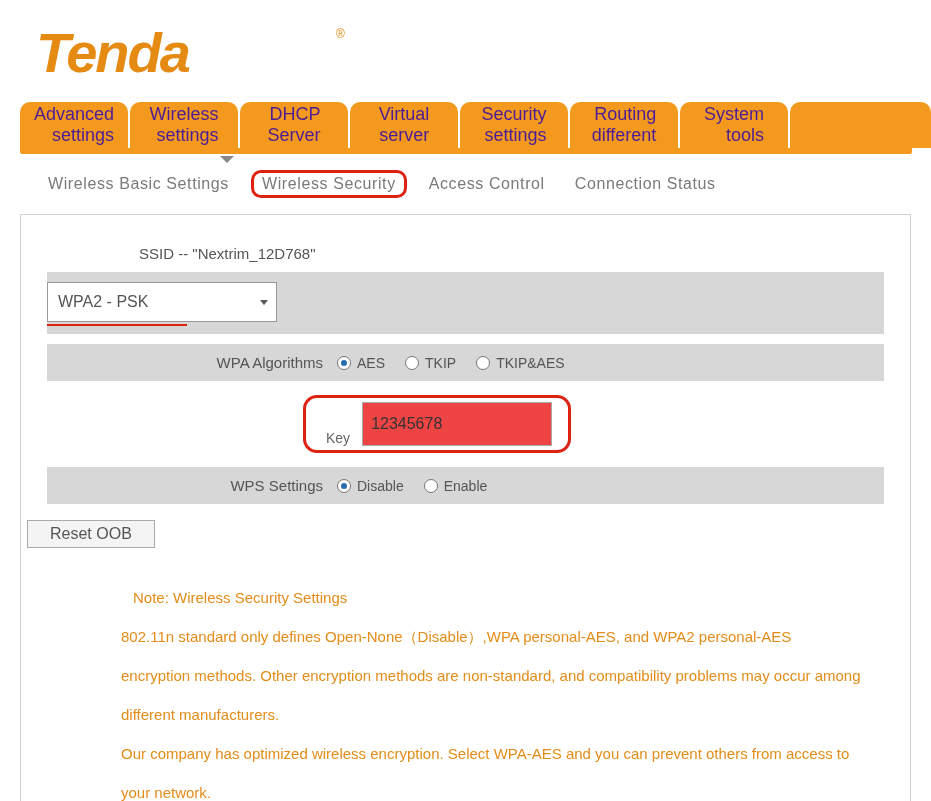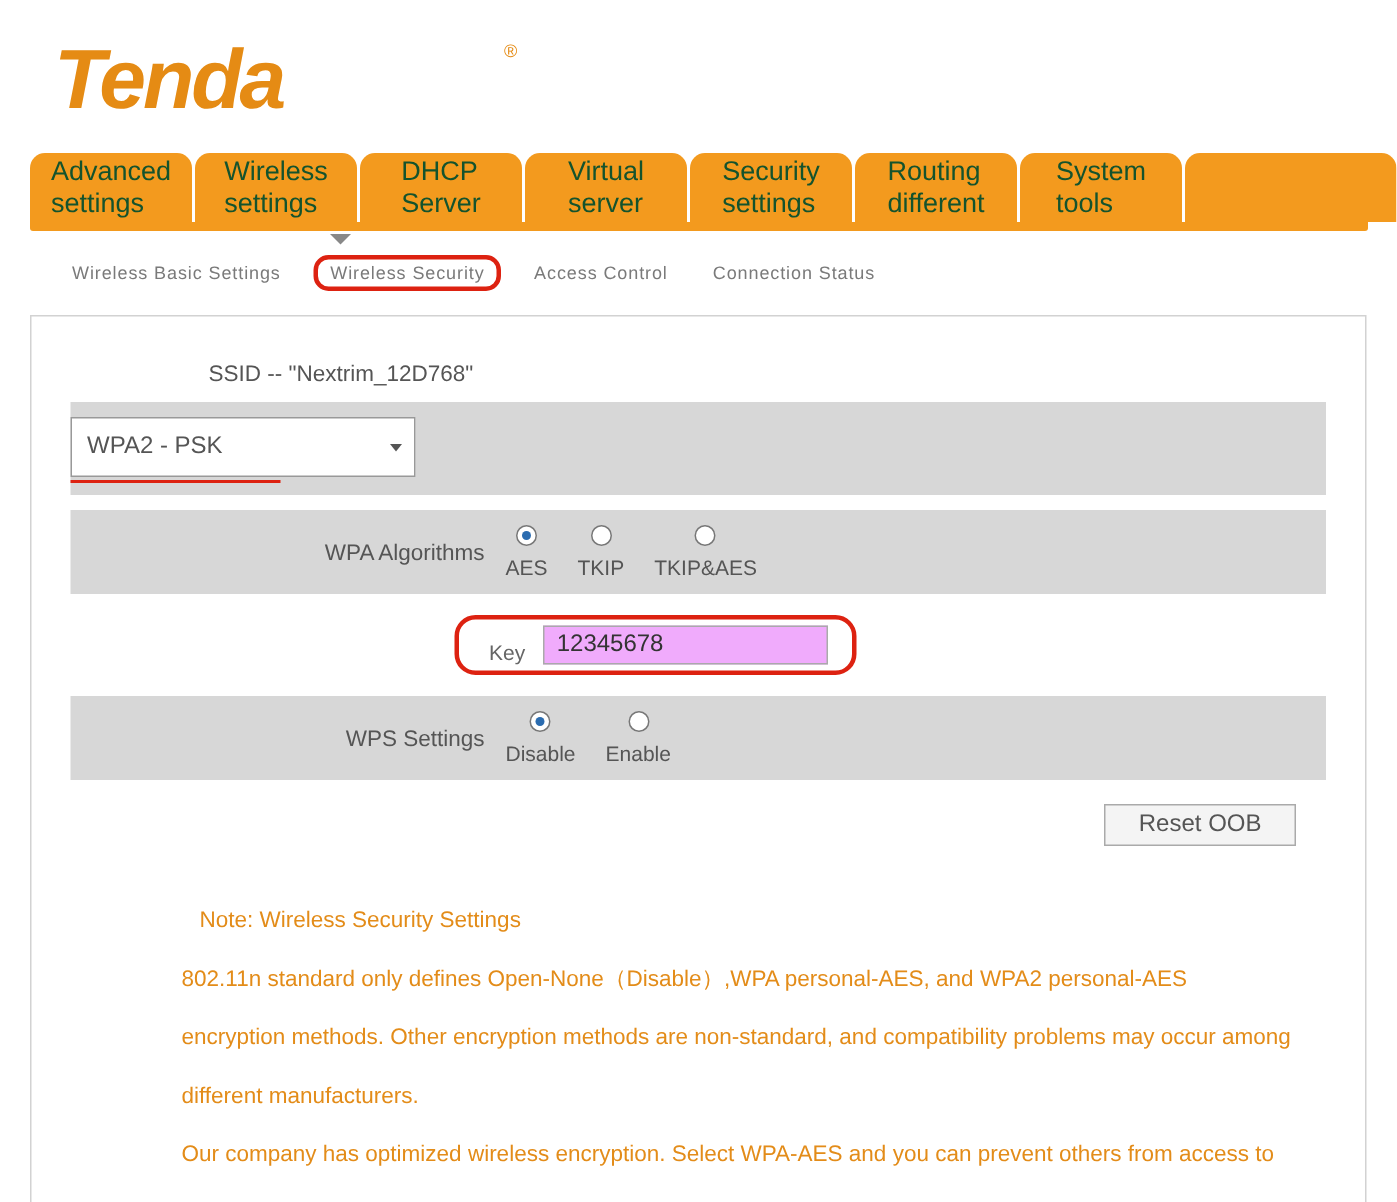--- a/index.html
+++ b/index.html
@@ -23,24 +23,24 @@
 
   
   .mainnav {
     display: flex;
     align-items: stretch;
     margin-left: 20px;
     height: 46px;
   }
   .mainnav .tab {
     background: #f39a1e;
-    color: #14532d;
+    color: #4c1d95;
     font-size: 18px;
     line-height: 1.15;
-    text-align: left;
+    text-align: right;
     display: flex;
     align-items: center;
     justify-content: center;
     padding: 0 4px;
     border-radius: 10px 10px 0 0;
     margin-right: 2px;
     min-width: 108px;
     white-space: pre-line;
     word-break: keep-all;
     position: relative;
@@ -60,21 +60,21 @@
     width: 892px;
     border-radius:0 0 2px 2px;
   }
 
   
   .subnav {
     display: flex;
     align-items: center;
     gap: 14px;
     margin: 16px 12px 16px 40px;
-    font-size: 12px;
+    font-size: 16px;
     color: #7a7a7a;
     letter-spacing: 0.6px;
     position: relative;
   }
   .subnav .sitem { cursor: pointer; padding: 4px 8px; }
   .subnav .triangle {
     position: absolute;
     top: -14px; left: 180px;
     width: 0; height:0;
     border-left: 7px solid transparent;
@@ -123,29 +123,29 @@
     align-items:center;
     justify-content:space-between;
     padding:0 8px 0 10px;
     font-size:16px;
     cursor:pointer;
     position:relative;
   }
   .select-underline { height:2px; background:#d21; width:140px; position:relative; top:2px; }
   .caret { width:0;height:0;border-left:4px solid transparent;border-right:4px solid transparent;border-top:5px solid #555; }
   .text-input {
-    background:#f0abfc;
+    background:#ef4444;
     border:1px solid #aaa;
-    height:26px;
+    height:44px;
     padding:0 8px;
     font-size:16px;
     color:#333;
   }
   .radio-group { display:flex; gap:28px; align-items:center; }
-  .radio-item { display:flex; align-items:center; gap:6px; cursor:pointer;flex-direction:column; }
+  .radio-item { display:flex; align-items:center; gap:6px; cursor:pointer; }
   .radio {
     width:14px;height:14px;border-radius:50%;
     border:1px solid #777; background:#fff; position:relative;
   }
   .radio.checked::after{
     content:"";position:absolute;top:3px;left:3px;width:6px;height:6px;border-radius:50%;background:#2b6cb0;
   }
   .key-highlight {
     display:flex;align-items:flex-end;gap:12px;
     border:3px solid #d21;border-radius:14px;
@@ -154,21 +154,21 @@
   }
   .row.plain { background:transparent; padding:4px 0; }
   .btn {
     background:#f4f4f4;
     border:1px solid #aaa;
     color:#555;
     font-size:16px;
     padding:4px 22px;
     cursor:pointer;
   }
-  .btn-row { display:flex; justify-content:flex-end; margin:0 40px 0 0; padding-top:6px;}
+  .btn-row { display:flex; margin:0 40px 0 0; padding-top:6px;}
 
   .note-block {
     margin: 30px 40px 0 94px;
     color: #e38c19;
     font-size: 15px;
     line-height: 2.6;
   }
   .note-block .note-title { font-weight: normal; margin-left: 12px; }
 </style>
 </head>

